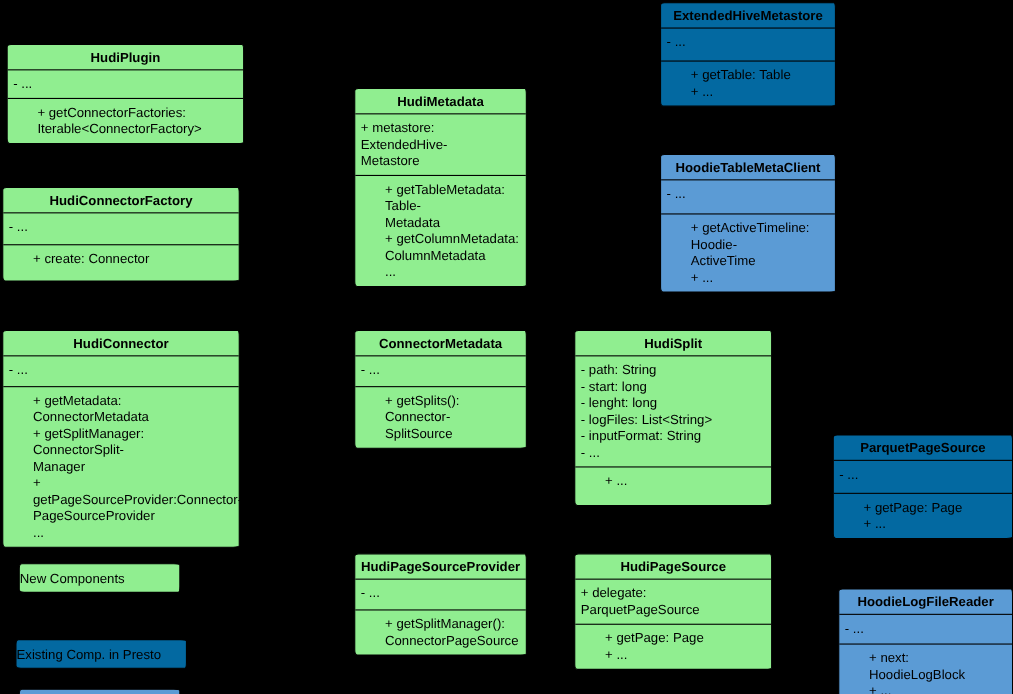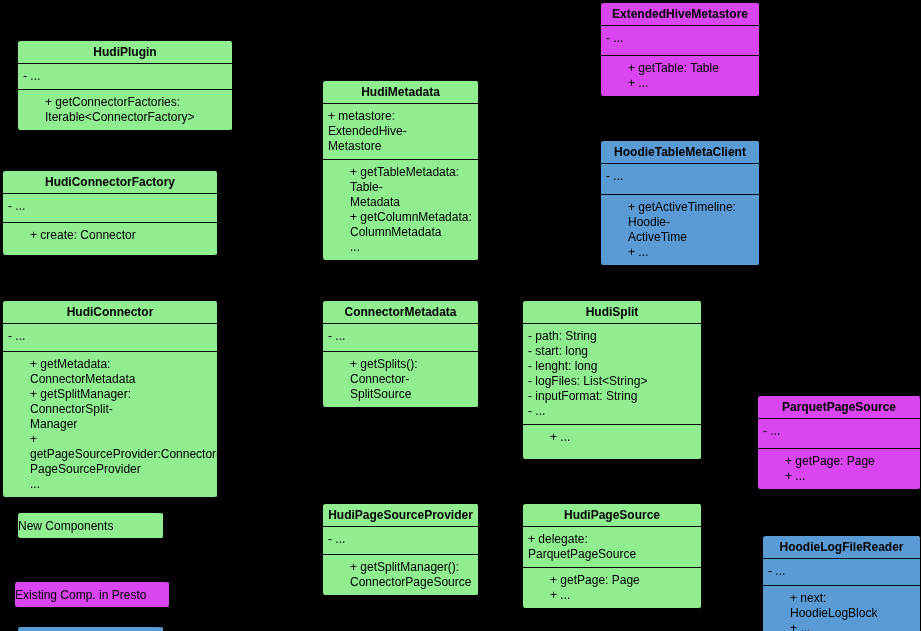--- a/index.html
+++ b/index.html
@@ -30,39 +30,39 @@
   .uml .sec {
     font-size: 12px;
     line-height: 15px;
     padding: 5px 5px;
     white-space: pre-line;
     border-bottom: 1.6px solid #000;
     min-height: 26px;
   }
   .uml .sec:last-child { border-bottom: none; padding-left: 27px; }
   .green { background: #90EE90; }
-  .white { background: #d946ef; }
+  .white { background: #0369a1; }
   .blue  { background: #5B9BD5; }
   .legend-box {
     position: absolute;
     height: 27px;
     border: 1.5px solid #000;
     border-radius: 3px 6px 2px 5px / 5px 2px 6px 3px;
     display: flex;
     align-items: center;
     justify-content: flex-start;
     font-size: 12px;
   }
 </style>
 </head>
 <body>
 
 <div class="canvas">
 
-  <div class="uml green" style="left:17px; top:40px; width:216px;">
+  <div class="uml green" style="left:6px; top:40px; width:216px;">
     <div class="hdr">HudiPlugin</div>
     <div class="sec">- ...</div>
     <div class="sec">+ getConnectorFactories:
 Iterable&lt;ConnectorFactory&gt;</div>
   </div>
 
   <div class="uml green" style="left:2px; top:170px; width:216px;">
     <div class="hdr">HudiConnectorFactory</div>
     <div class="sec" style="min-height:29px;">- ...</div>
     <div class="sec" style="min-height:32px;">+ create: Connector</div>

